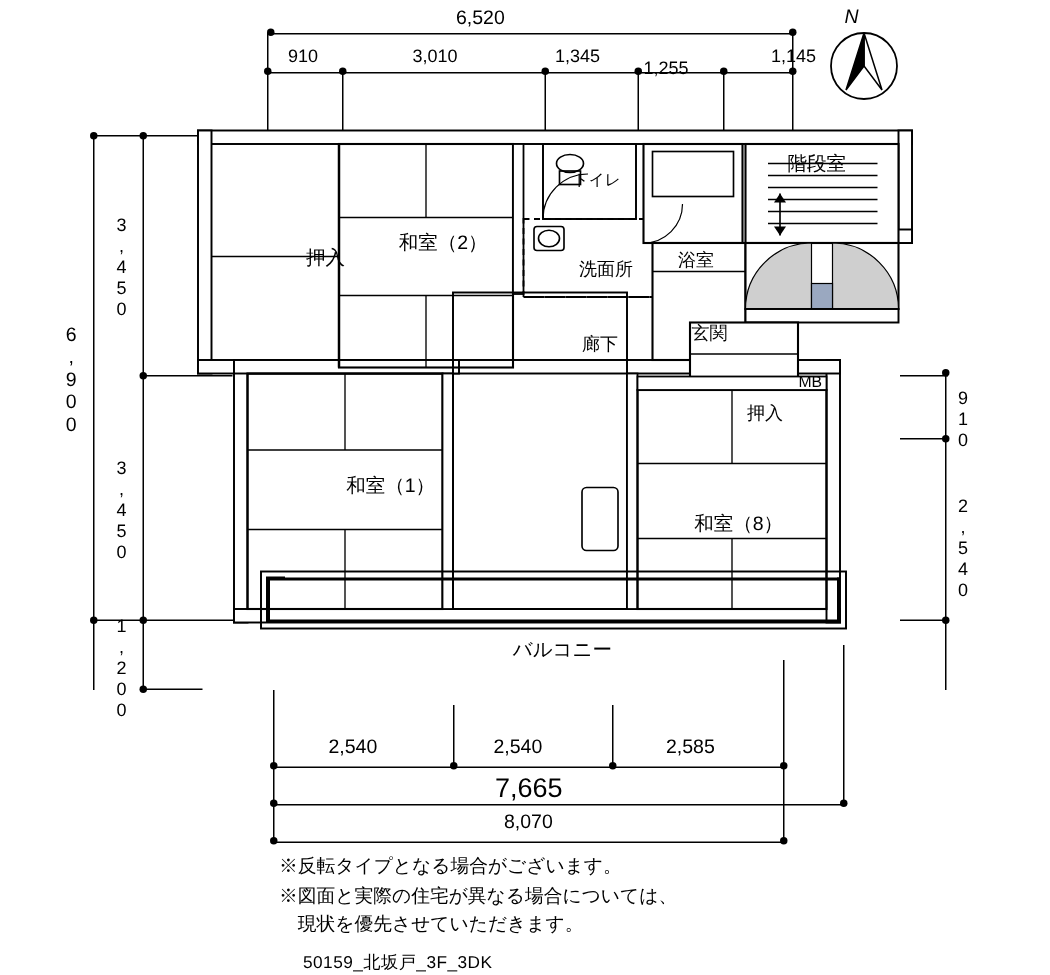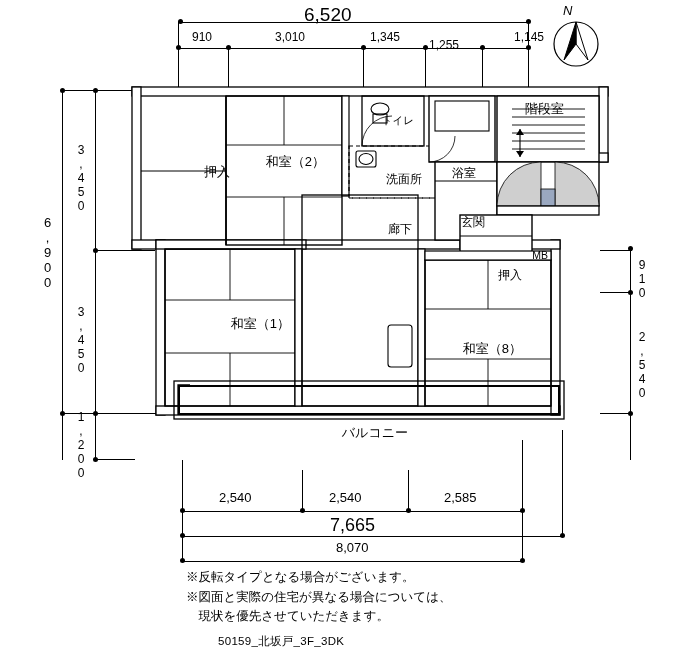--- a/index.html
+++ b/index.html
@@ -31,21 +31,21 @@
 
   <div class="abs" style="left:548px;top:8px;width:60px;height:62px;">
     <svg width="60" height="62" viewBox="0 0 60 62">
       <circle cx="28" cy="36" r="22" fill="#ffffff" stroke="#000" stroke-width="1.2"></circle>
       <path d="M28 14 L40 52 L28 36 Z" fill="#ffffff" stroke="#000" stroke-width="1"></path>
       <path d="M28 14 L16 52 L28 36 Z" fill="#000000" stroke="#000" stroke-width="1"></path>
     </svg>
   </div>
   <div class="txt" style="left:563px;top:4px;font-size:13px;font-style:italic;">N</div>
 
-  <div class="txt" style="left:304px;top:5px;font-size:19px;">6,520</div>
+  <div class="txt" style="left:304px;top:5px;font-size:13px;">6,520</div>
   <div class="dimline" style="left:178px;top:22px;width:352px;height:1px;"></div>
   <div class="tick" style="left:178px;top:19px;width:5px;height:5px;border-radius:50%;"></div>
   <div class="tick" style="left:526px;top:19px;width:5px;height:5px;border-radius:50%;"></div>
 
   <div class="txt" style="left:192px;top:31px;">910</div>
   <div class="txt" style="left:275px;top:31px;">3,010</div>
   <div class="txt" style="left:370px;top:31px;">1,345</div>
   <div class="txt" style="left:429px;top:39px;">1,255</div>
   <div class="txt" style="left:504px;top:31px;margin-left:10px;">1,145</div>
 
@@ -254,15 +254,15 @@
   <div class="dimline" style="left:182px;top:460px;width:1px;height:102px;"></div>
   <div class="dimline" style="left:302px;top:470px;width:1px;height:42px;"></div>
   <div class="dimline" style="left:408px;top:470px;width:1px;height:42px;"></div>
   <div class="dimline" style="left:522px;top:440px;width:1px;height:122px;"></div>
   <div class="dimline" style="left:562px;top:430px;width:1px;height:107px;"></div>
 
   <div class="note" style="left:186px;top:568px;">※反転タイプとなる場合がございます。</div>
   <div class="note" style="left:186px;top:588px;">※図面と実際の住宅が異なる場合については、</div>
   <div class="note" style="left:186px;top:607px;">　現状を優先させていただきます。</div>
 
-  <div class="code" style="left:202px;top:634px;margin-left:16px;">50159_北坂戸_3F_3DK</div>
+  <div class="code" style="left:202px;top:634px;">50159_北坂戸_3F_3DK</div>
 
 </div>
 
 </body></html>

